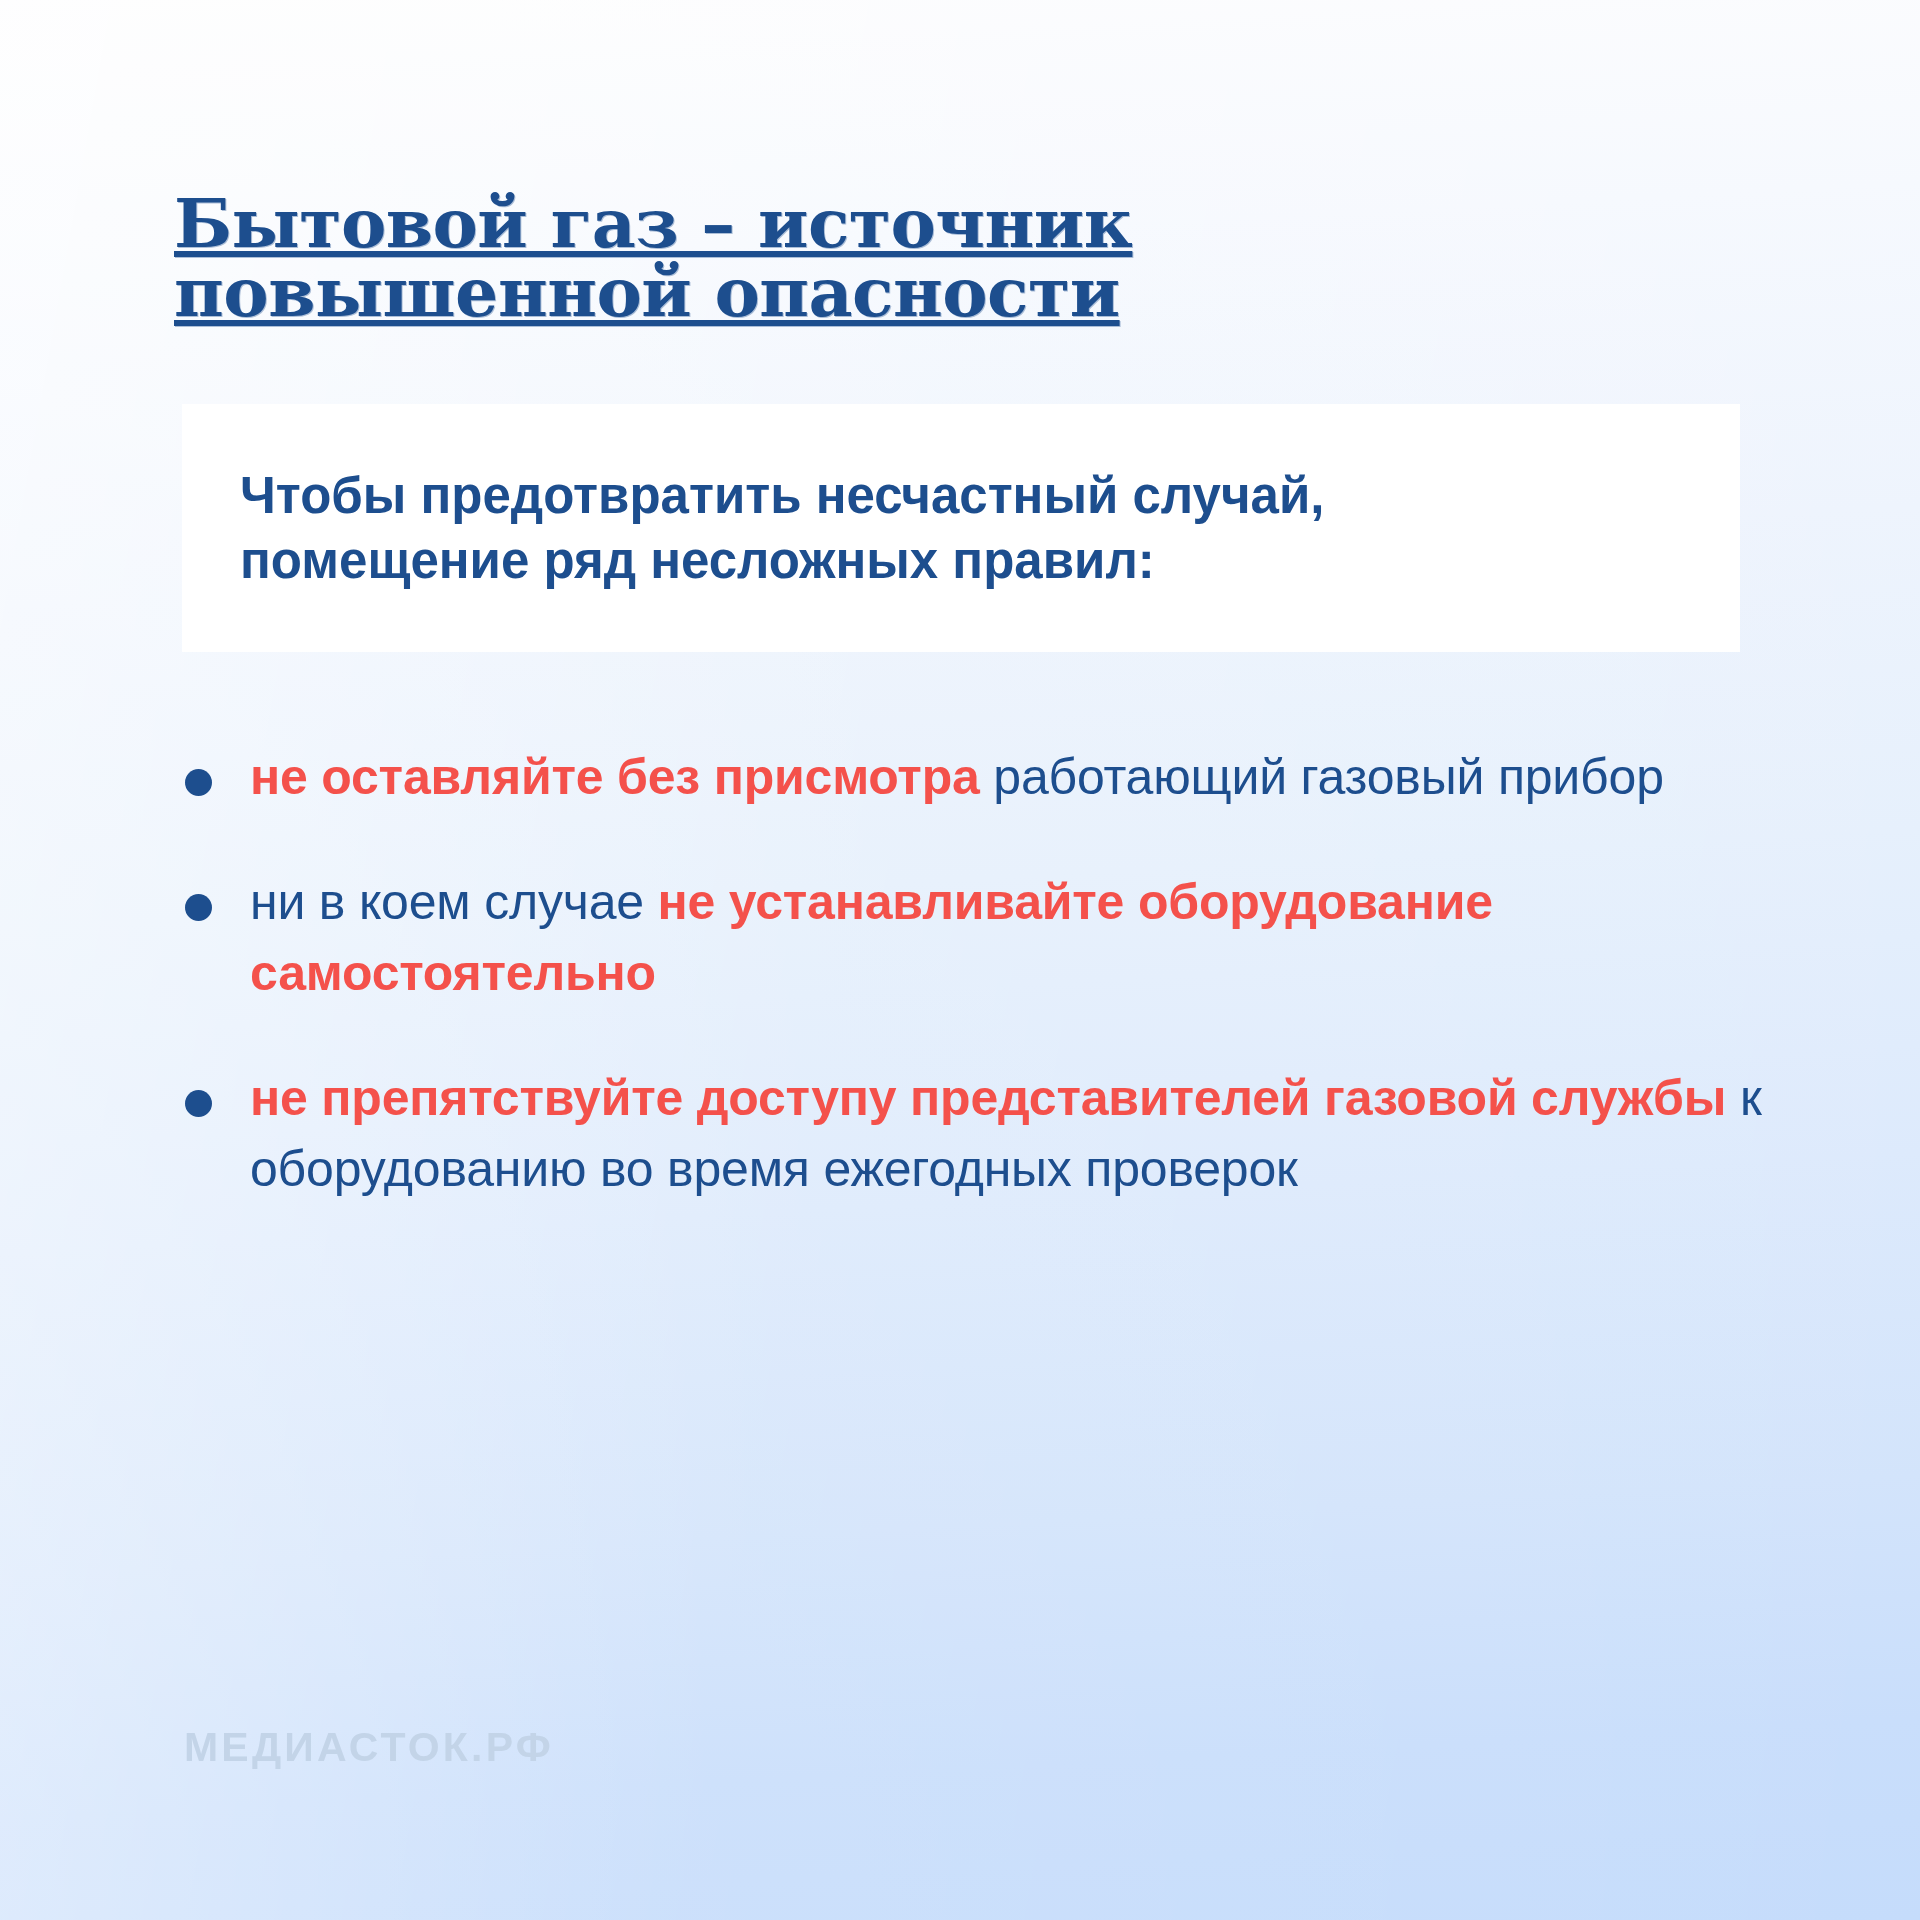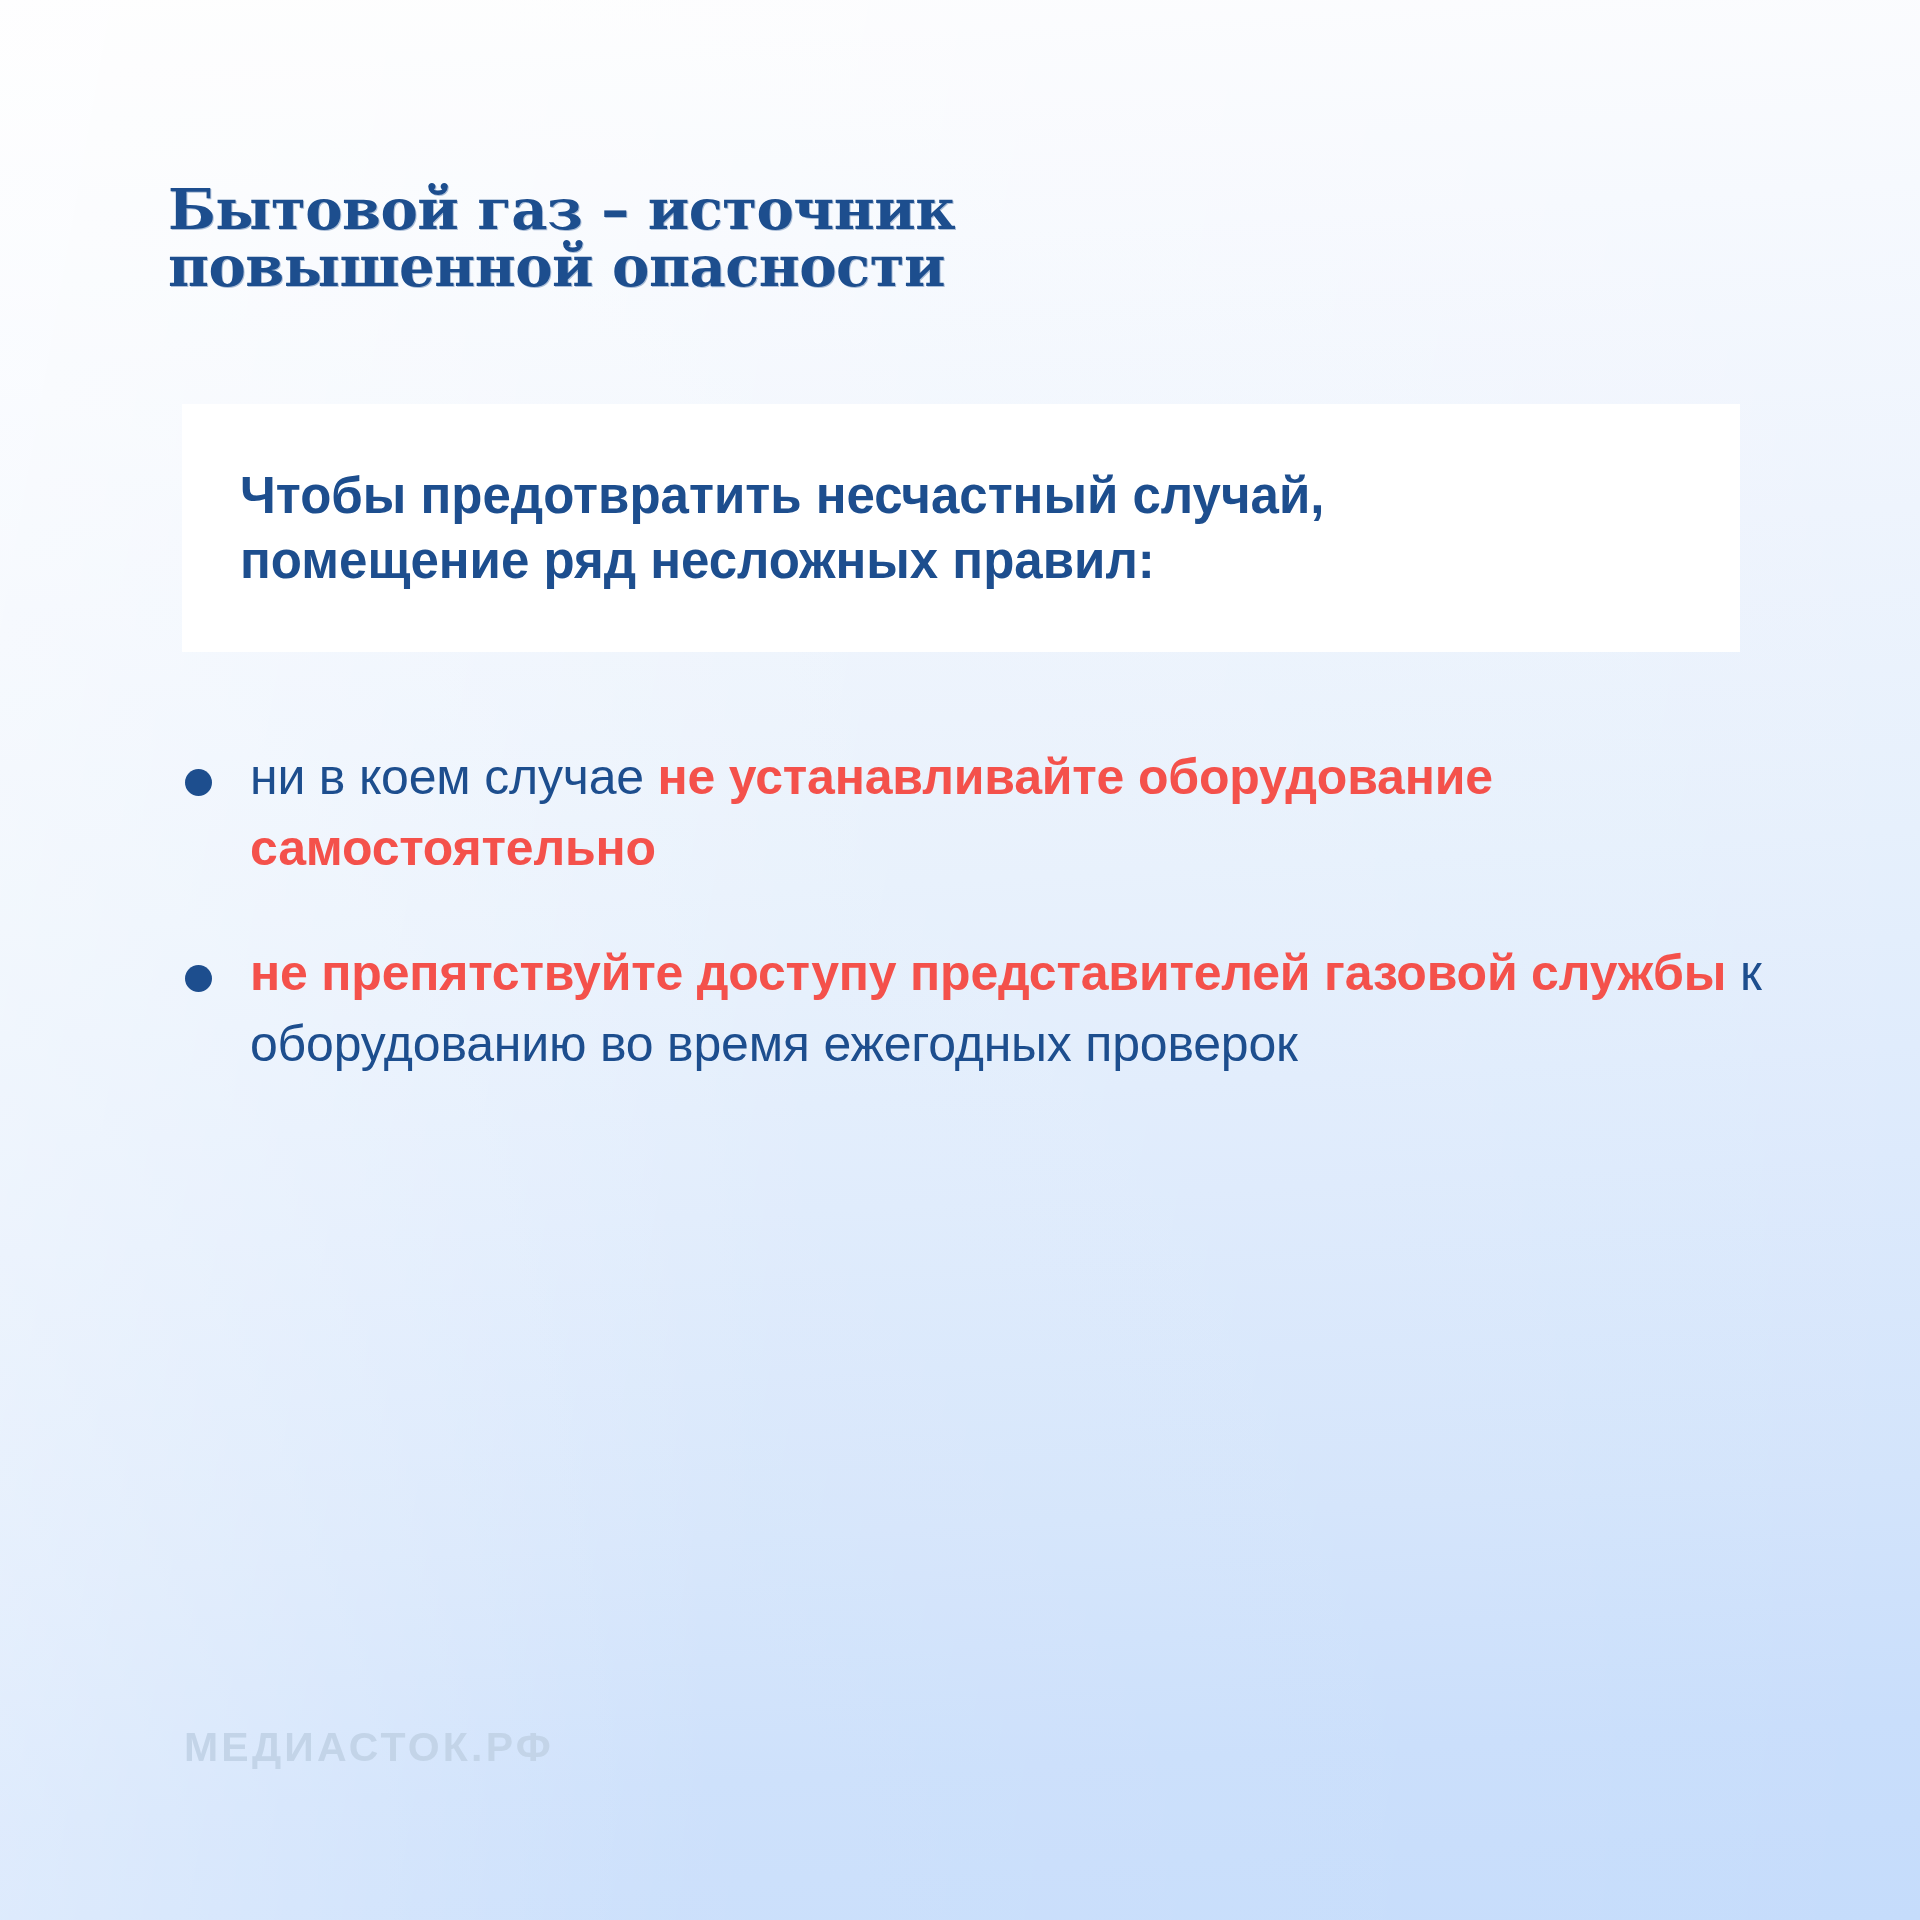--- a/index.html
+++ b/index.html
@@ -37,30 +37,31 @@
     inset: 0;
     pointer-events: none;
     background: linear-gradient(100deg, rgba(255,255,255,0.55) 0%, rgba(255,255,255,0.10) 45%, rgba(255,255,255,0.0) 100%);
   }
 
   .poster > * { position: relative; z-index: 2; }
 
   
   .title {
     position: absolute;
-    left: 168px;
+    left: 174px;
     top: 143px;
     width: 1560px;
     color: #1d4e8e;
     font-family: "DejaVu Serif", "Liberation Serif", serif;
     font-weight: 700;
-    font-size: 56px;
+    font-size: 68px;
     line-height: 1.02;
     letter-spacing: -0.5px;
     text-shadow: 1px 1px 0 rgba(29,78,142,0.35);
+    text-decoration: underline;
   }
   .title .tline { display: block; white-space: nowrap; }
 
   
   .subtitle-panel {
     position: absolute;
     left: 182px;
     top: 404px;
     width: 1558px;
     height: 248px;
@@ -139,20 +140,24 @@
 
   <div class="subtitle-panel">
     <div class="subtitle">
       <span class="sline">Чтобы предотвратить несчастный случай,</span>
       <span class="sline">помещение ряд несложных правил:</span>
     </div>
   </div>
 
   <div class="rules">
 
+    <div class="rule">
+      <span class="dot"></span>
+      <div class="rtext"><span class="hl">не оставляйте без присмотра</span><span> работающий газовый прибор</span></div>
+    </div>
 
     <div class="rule">
       <span class="dot"></span>
       <div class="rtext"><span>ни в коем случае </span><span class="hl">не устанавливайте оборудование самостоятельно</span></div>
     </div>
 
 
     <div class="rule">
       <span class="dot"></span>
       <div class="rtext"><span class="hl">не препятствуйте доступу представителей газовой службы</span><span> к оборудованию во время ежегодных проверок</span></div>

